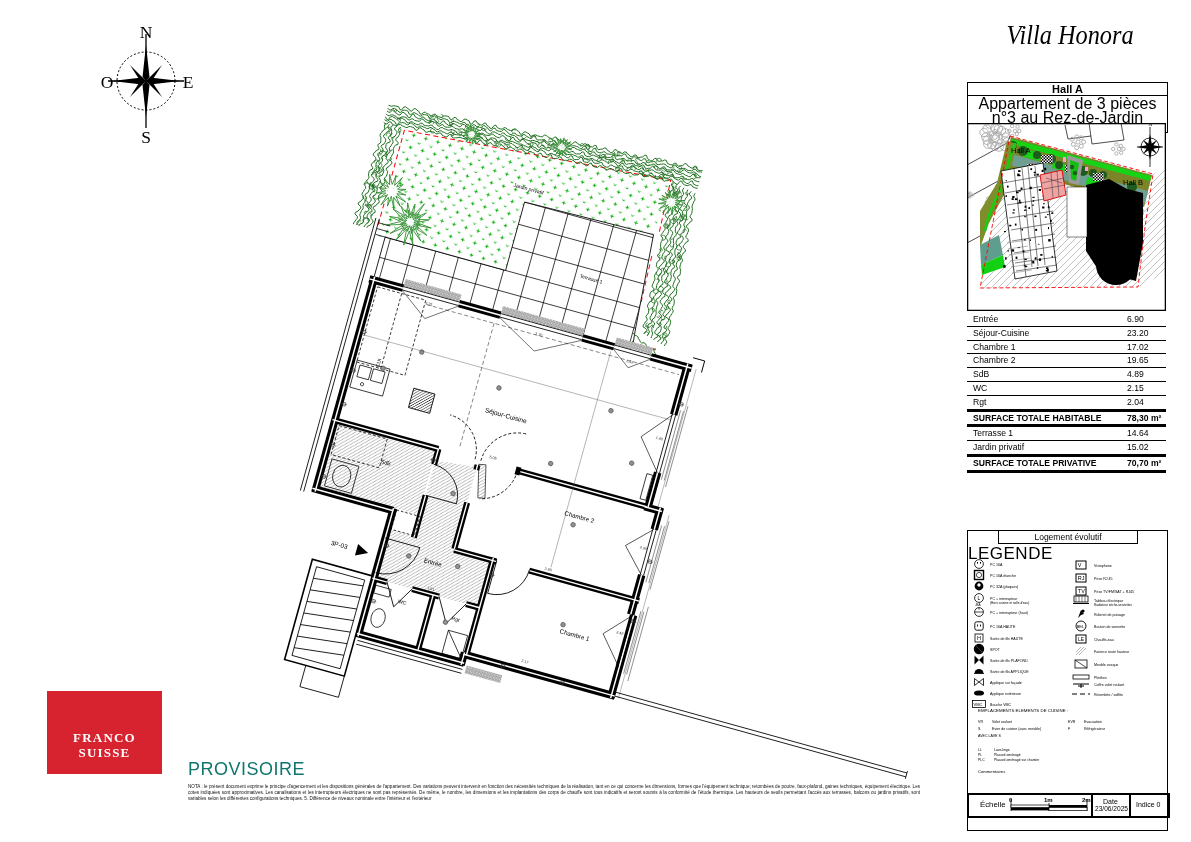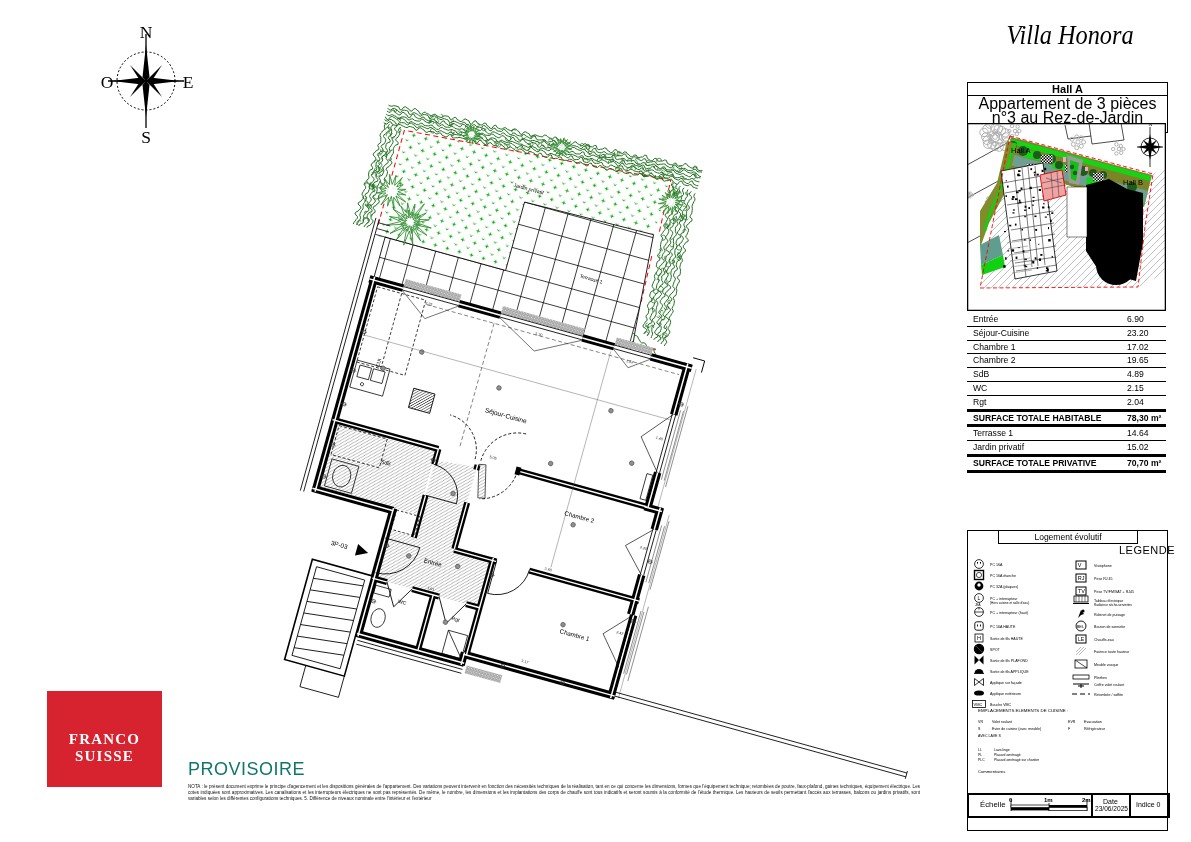--- a/index.html
+++ b/index.html
@@ -17,28 +17,28 @@
 #areas{left:967px;top:313px;width:199px;font-size:8.6px;}
 #areas .row{position:relative;height:12.8px;line-height:13.2px;border-bottom:1px solid #000;}
 #areas .row.thick{border-bottom:3px solid #000;}
 #areas .row.bold{font-weight:bold;}
 #areas .n{position:absolute;left:6px;top:0;}
 #areas .v{position:absolute;left:160px;top:0;}
 
 #legend{left:967px;top:514px;width:199px;height:299px;border:1.5px solid #000;font-size:8px;margin-top:16px;}
 #lgtitle{position:absolute;left:30px;top:0px;width:138px;border:1px solid #000;border-top:none;
  text-align:center;font-size:8.5px;padding:1px 0;}
-#lgword{position:absolute;left:8px;top:13px;width:100%;text-align:right;font-size:11px;letter-spacing:.5px;}
+#lgword{position:absolute;left:0;top:13px;width:100%;text-align:left;font-size:17px;letter-spacing:.5px;}
 
 #sbar{left:967px;top:793px;width:199px;height:21px;border:2px solid #000;}
 #sbar .sep{position:absolute;top:0;width:1.5px;height:100%;background:#000;}
 
-#fslogo{left:47px;top:691px;width:115px;height:96px;background:#d6232f;color:#fff;
+#fslogo{left:47px;top:691px;width:115px;height:83px;background:#d6232f;color:#fff;
   font-family:"Liberation Serif",serif;font-weight:bold;text-align:center;
-  letter-spacing:1.2px;line-height:1.15;padding-top:40px;box-sizing:border-box;font-size:15px;}
+  letter-spacing:1.2px;line-height:1.15;padding-top:40px;box-sizing:border-box;font-size:13px;}
 #prov{left:188px;top:759px;font-size:18px;color:#0f766e;letter-spacing:0.5px;}
 #nota{left:188px;top:784px;width:732px;font-size:4.6px;line-height:1.28;color:#111;text-align:justify;}
 </style>
 </head>
 <body>
 <div id="page">
 
 <svg class="abs" style="left:100px;top:10px" width="100" height="140" viewBox="0 0 100 140">
   <g stroke="#000" fill="none">
     <circle cx="46" cy="71" r="29" stroke-dasharray="2,2" stroke-width="1"></circle>

